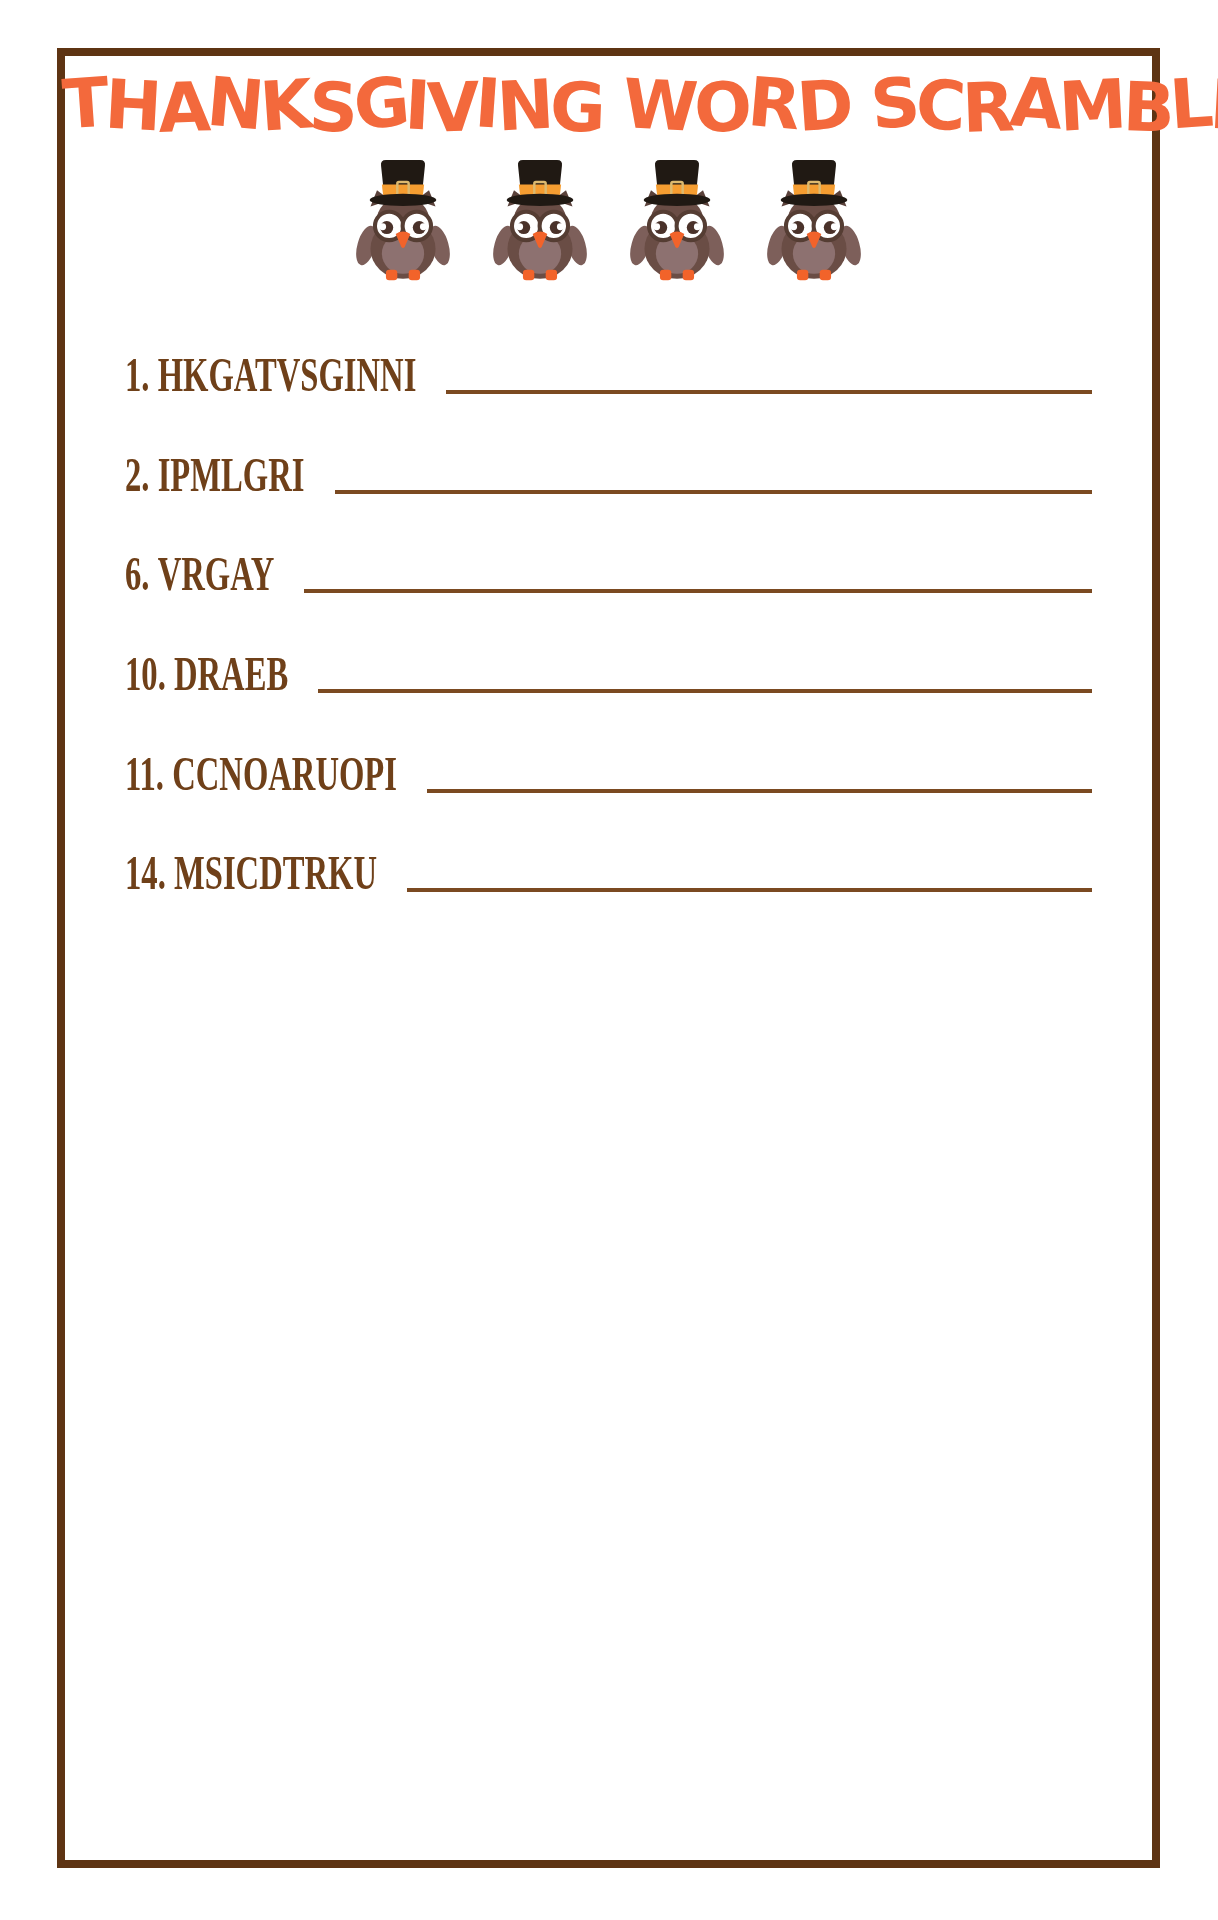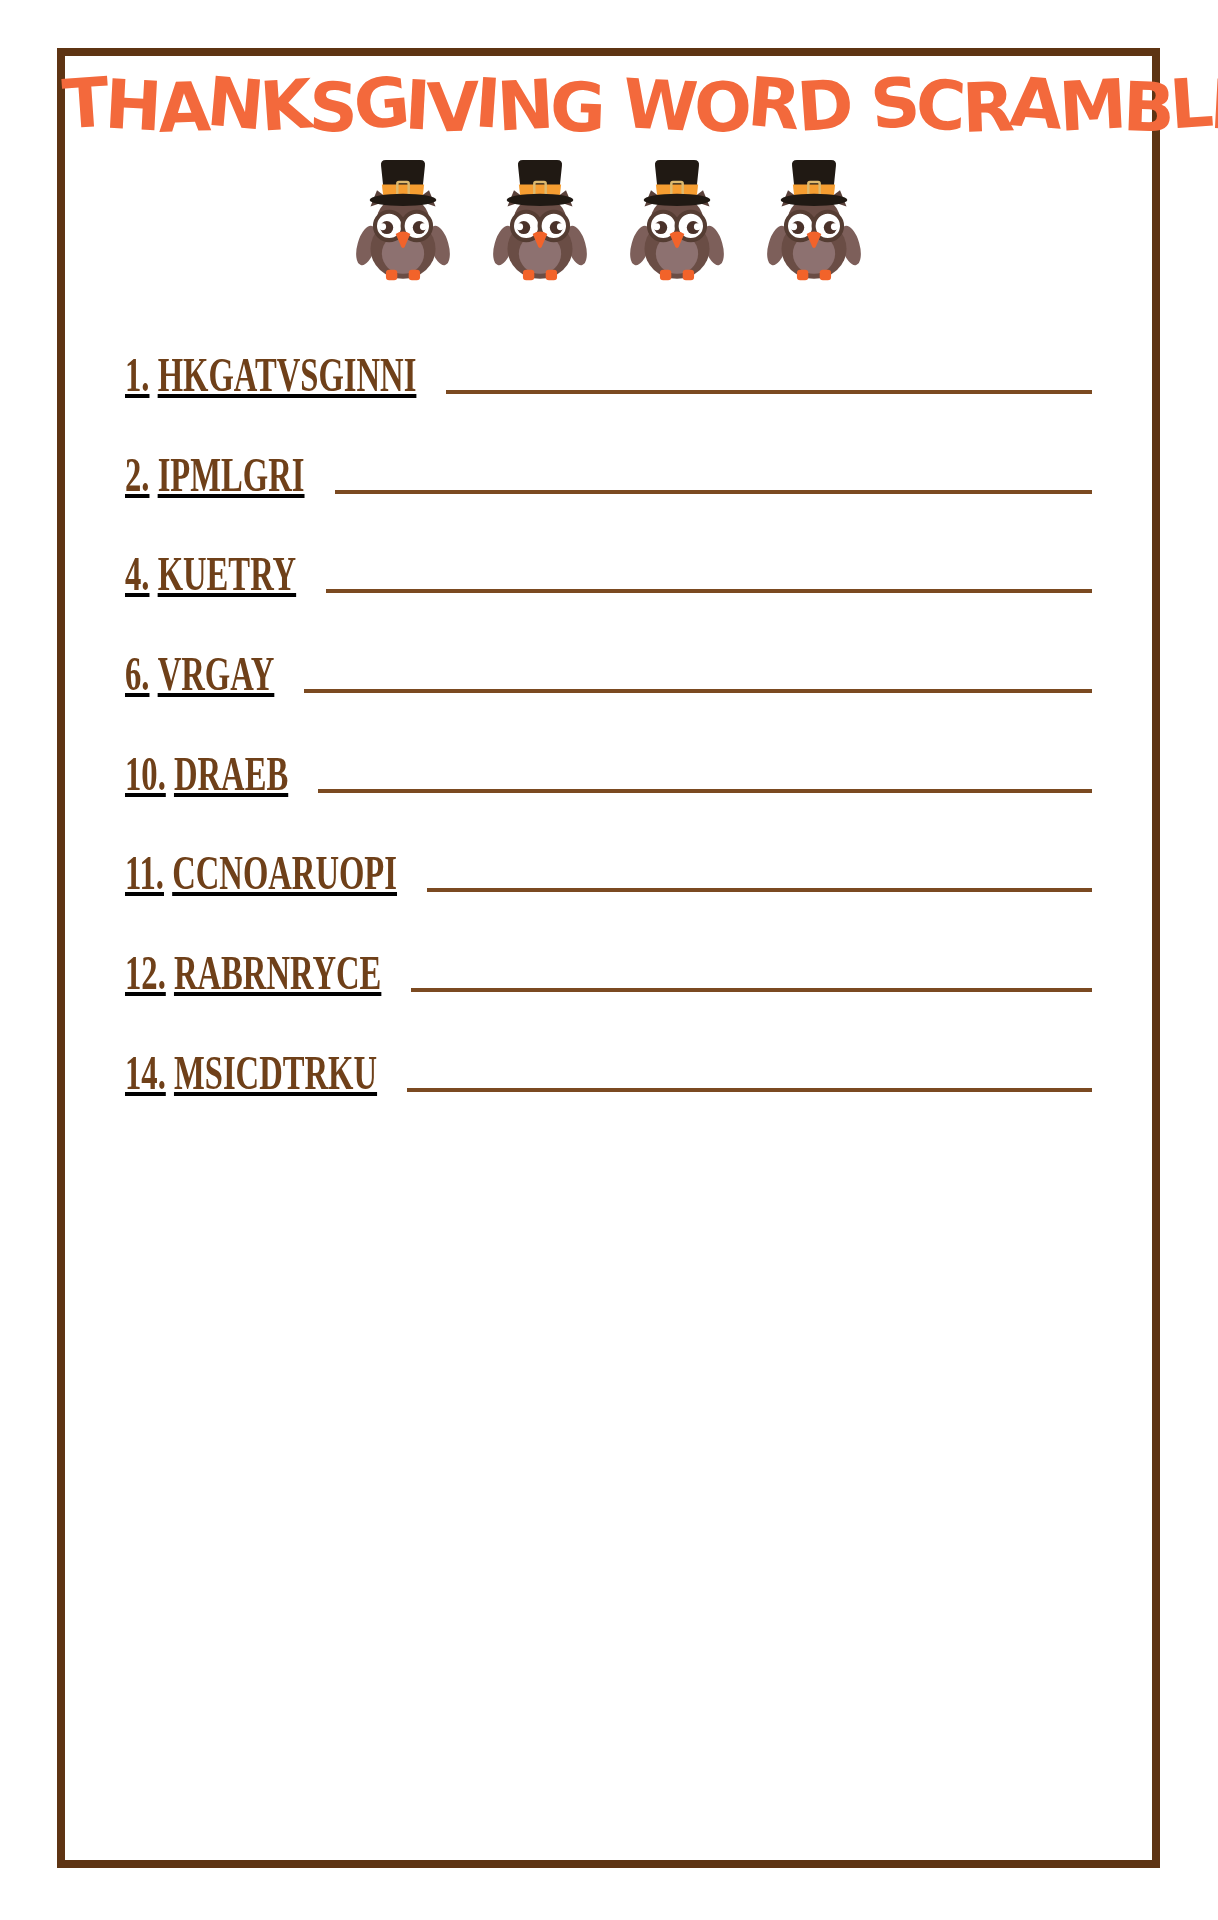--- a/index.html
+++ b/index.html
@@ -29,21 +29,21 @@
   .t-letter{display:inline-block;margin:0 -2px;transform:rotate(var(--r,0deg)) translateY(var(--ty,0px));}
   .t-space{display:inline-block;width:22px;}
   
   .owls-row{
     position:absolute;top:100px;left:0;right:0;
     display:flex;justify-content:center;align-items:flex-end;gap:31px;
   }
   .owl{width:106px;height:126px;display:block;}
   
   .list{position:absolute;top:269px;left:60px;right:60px;}
-  .row{height:99.7px;display:flex;align-items:center;text-decoration:underline;}
+  .row{height:99.7px;display:flex;align-items:center;}
   .label{
     white-space:nowrap;font-weight:bold;font-size:48px;line-height:1;
     color:var(--c-text);transform:scaleX(0.68);transform-origin:left center;
   }
   .label .num{margin-right:12px;}
   .answer-line{
     flex:1 1 auto;height:38px;margin-left:30px;
     border-bottom:4px solid var(--c-line);
   }
   .svg-defs{position:absolute;width:0;height:0;overflow:hidden;}
@@ -109,39 +109,31 @@
     <div class="list" id="list">
         <div class="row">
           <span class="label" style="margin-right: -137.28px;"><span class="num">1.</span><span class="word">HKGATVSGINNI</span></span>
           <span class="answer-line"></span>
         </div>
         <div class="row">
           <span class="label" style="margin-right: -84.48px;"><span class="num">2.</span><span class="word">IPMLGRI</span></span>
           <span class="answer-line"></span>
         </div>
         <div class="row">
-          <span class="label" style="margin-right: -80.64px;"><span class="num">4.</span><span class="word">KUETRY</span></span>
-          <span class="answer-line"></span>
-        </div>
-        <div class="row">
           <span class="label" style="margin-right: -70.4px;"><span class="num">6.</span><span class="word">VRGAY</span></span>
           <span class="answer-line"></span>
         </div>
         <div class="row">
           <span class="label" style="margin-right: -76.8px;"><span class="num">10.</span><span class="word">DRAEB</span></span>
           <span class="answer-line"></span>
         </div>
         <div class="row">
           <span class="label" style="margin-right: -128px;"><span class="num">11.</span><span class="word">CCNOARUOPI</span></span>
           <span class="answer-line"></span>
         </div>
         <div class="row">
-          <span class="label" style="margin-right: -120.64px;"><span class="num">12.</span><span class="word">RABRNRYCE</span></span>
-          <span class="answer-line"></span>
-        </div>
-        <div class="row">
           <span class="label" style="margin-right: -118.72px;"><span class="num">14.</span><span class="word">MSICDTRKU</span></span>
           <span class="answer-line"></span>
         </div>
       </div>
 
   </div>
 </div>
 
 </body></html>

